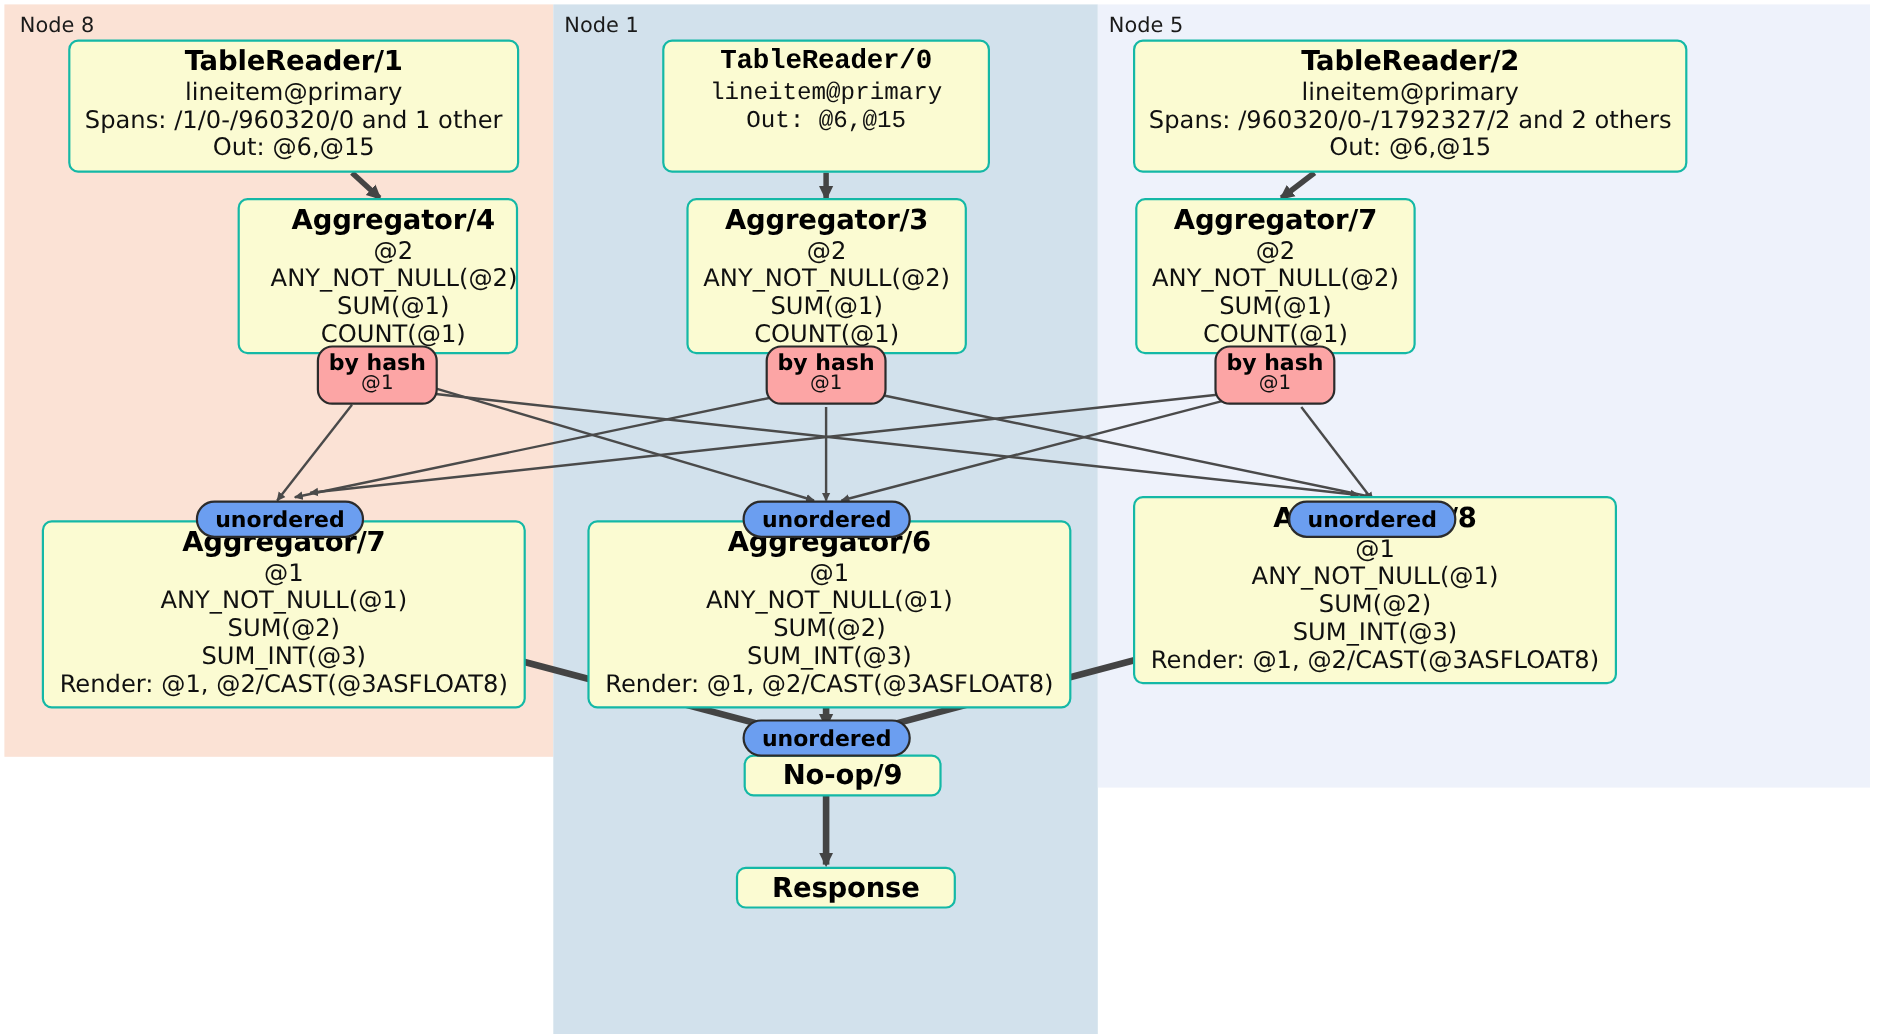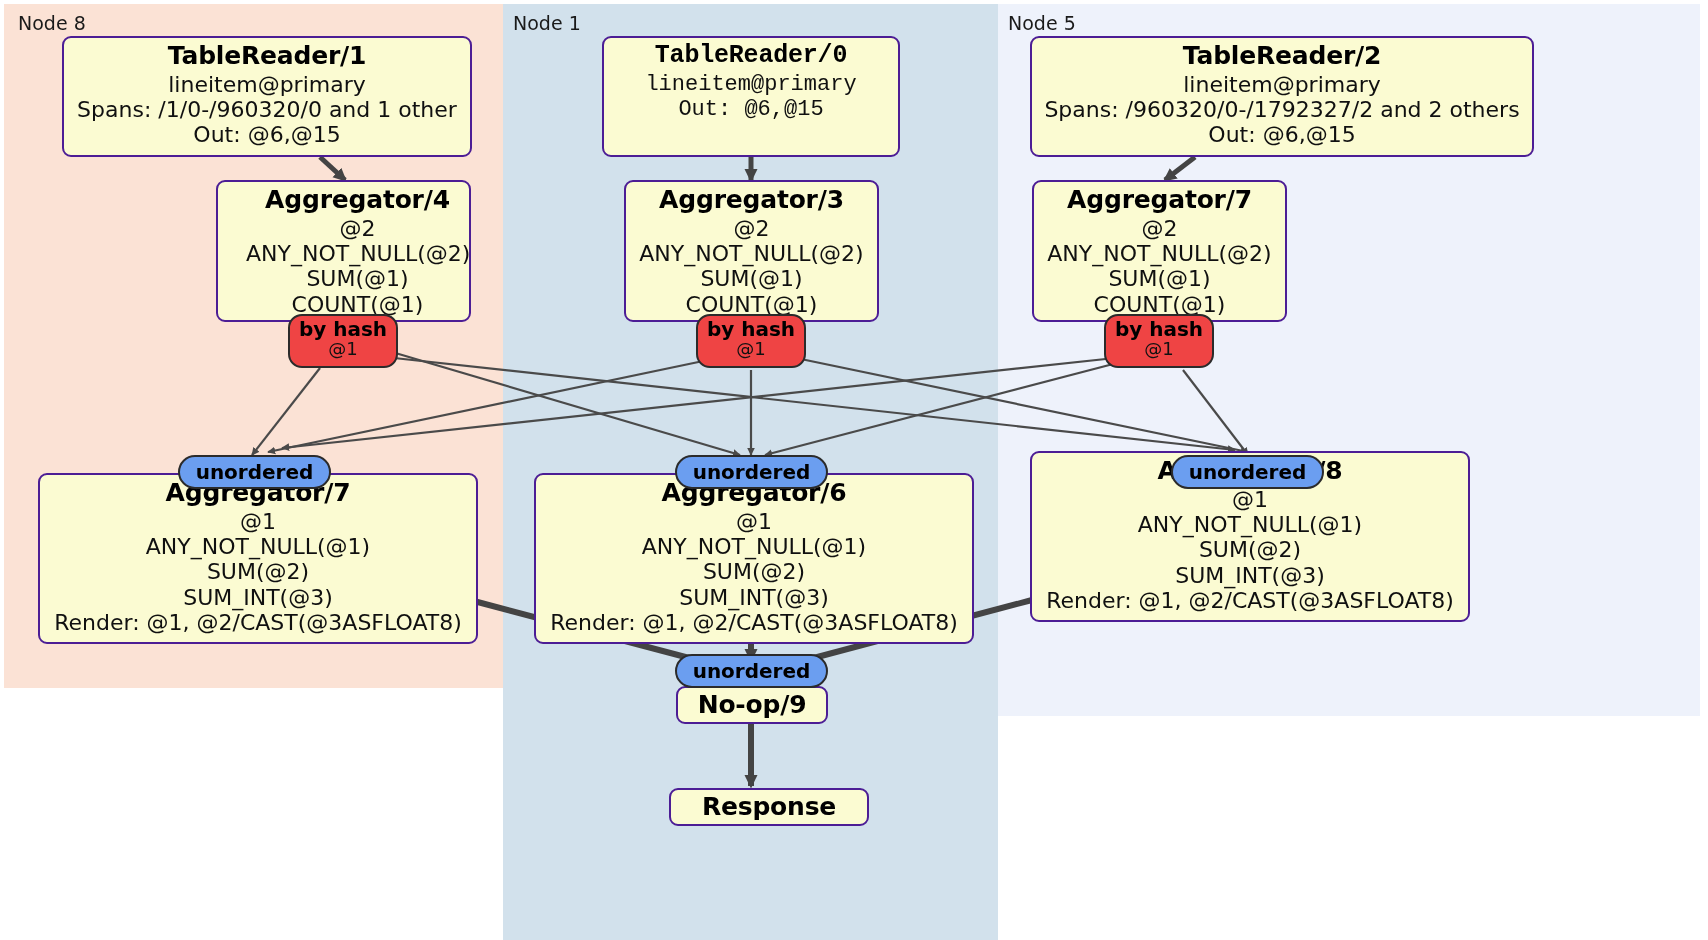--- a/index.html
+++ b/index.html
@@ -27,21 +27,21 @@
     font-family: "DejaVu Sans", sans-serif;
     font-size: 19px;
     color: #1a1a1a;
     white-space: nowrap;
   }
   
   .proc {
     position: absolute;
     box-sizing: border-box;
     background: #fbfbd2;
-    border: 2px solid #4c1d95;
+    border: 2px solid #14b8a6;
     border-radius: 9px;
     text-align: center;
     padding-top: 4px;
     line-height: 1.15;
     z-index: 6;
   }
   .proc .ptitle {
     font-weight: bold;
     font-size: 25px;
     color: #000;
@@ -68,21 +68,21 @@
   .badge {
     position: absolute;
     box-sizing: border-box;
     border: 2px solid #2b2b2b;
     text-align: center;
     z-index: 9;
     line-height: 1.05;
     white-space: nowrap;
   }
   .badge.hash {
-    background: #ef4444;
+    background: #fca5a5;
     border-radius: 14px;
     padding-top: 3px;
   }
   .badge.hash .bl1 {
     display: block;
     font-weight: bold;
     font-size: 20px;
     color: #000;
   }
   .badge.hash .bl2 {
@@ -251,21 +251,21 @@
     <span class="pline">ANY_NOT_NULL(@1)</span>
     <span class="pline">SUM(@2)</span>
     <span class="pline">SUM_INT(@3)</span>
     <span class="pline">Render: @1, @2/CAST(@3ASFLOAT8)</span>
   </div>
 
   <div class="badge unordered" style="left:675px; top:654px; width:153px; height:34px;">
     <span>unordered</span>
   </div>
 
-  <div class="proc compact" style="left:676px; top:686px; width:152px; height:38px;">
+  <div class="proc compact" style="left:676px; top:686px; width:180px; height:38px;">
     <span class="ptitle">No-op/9</span>
   </div>
 
   <div class="proc compact" style="left:669px; top:788px; width:200px; height:38px;">
     <span class="ptitle">Response</span>
   </div>
 
 </div>
 
 </body></html>

